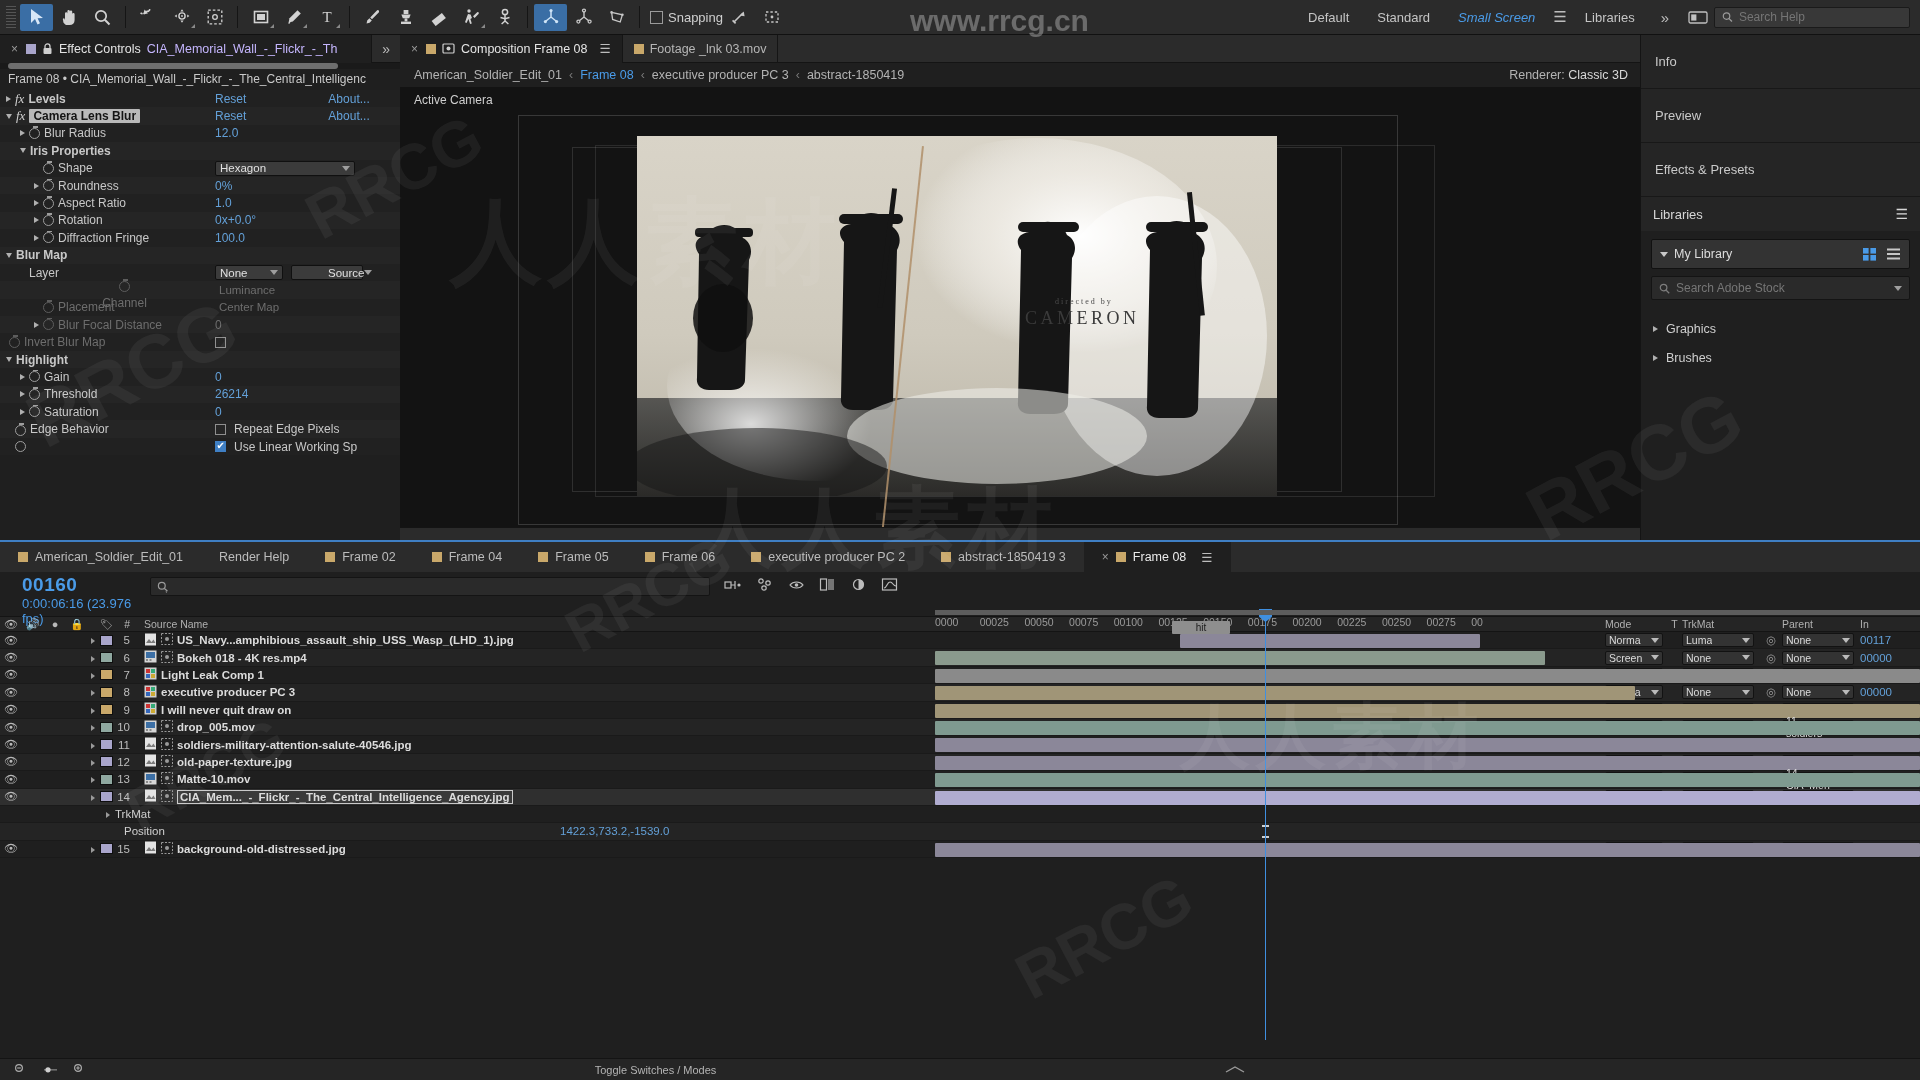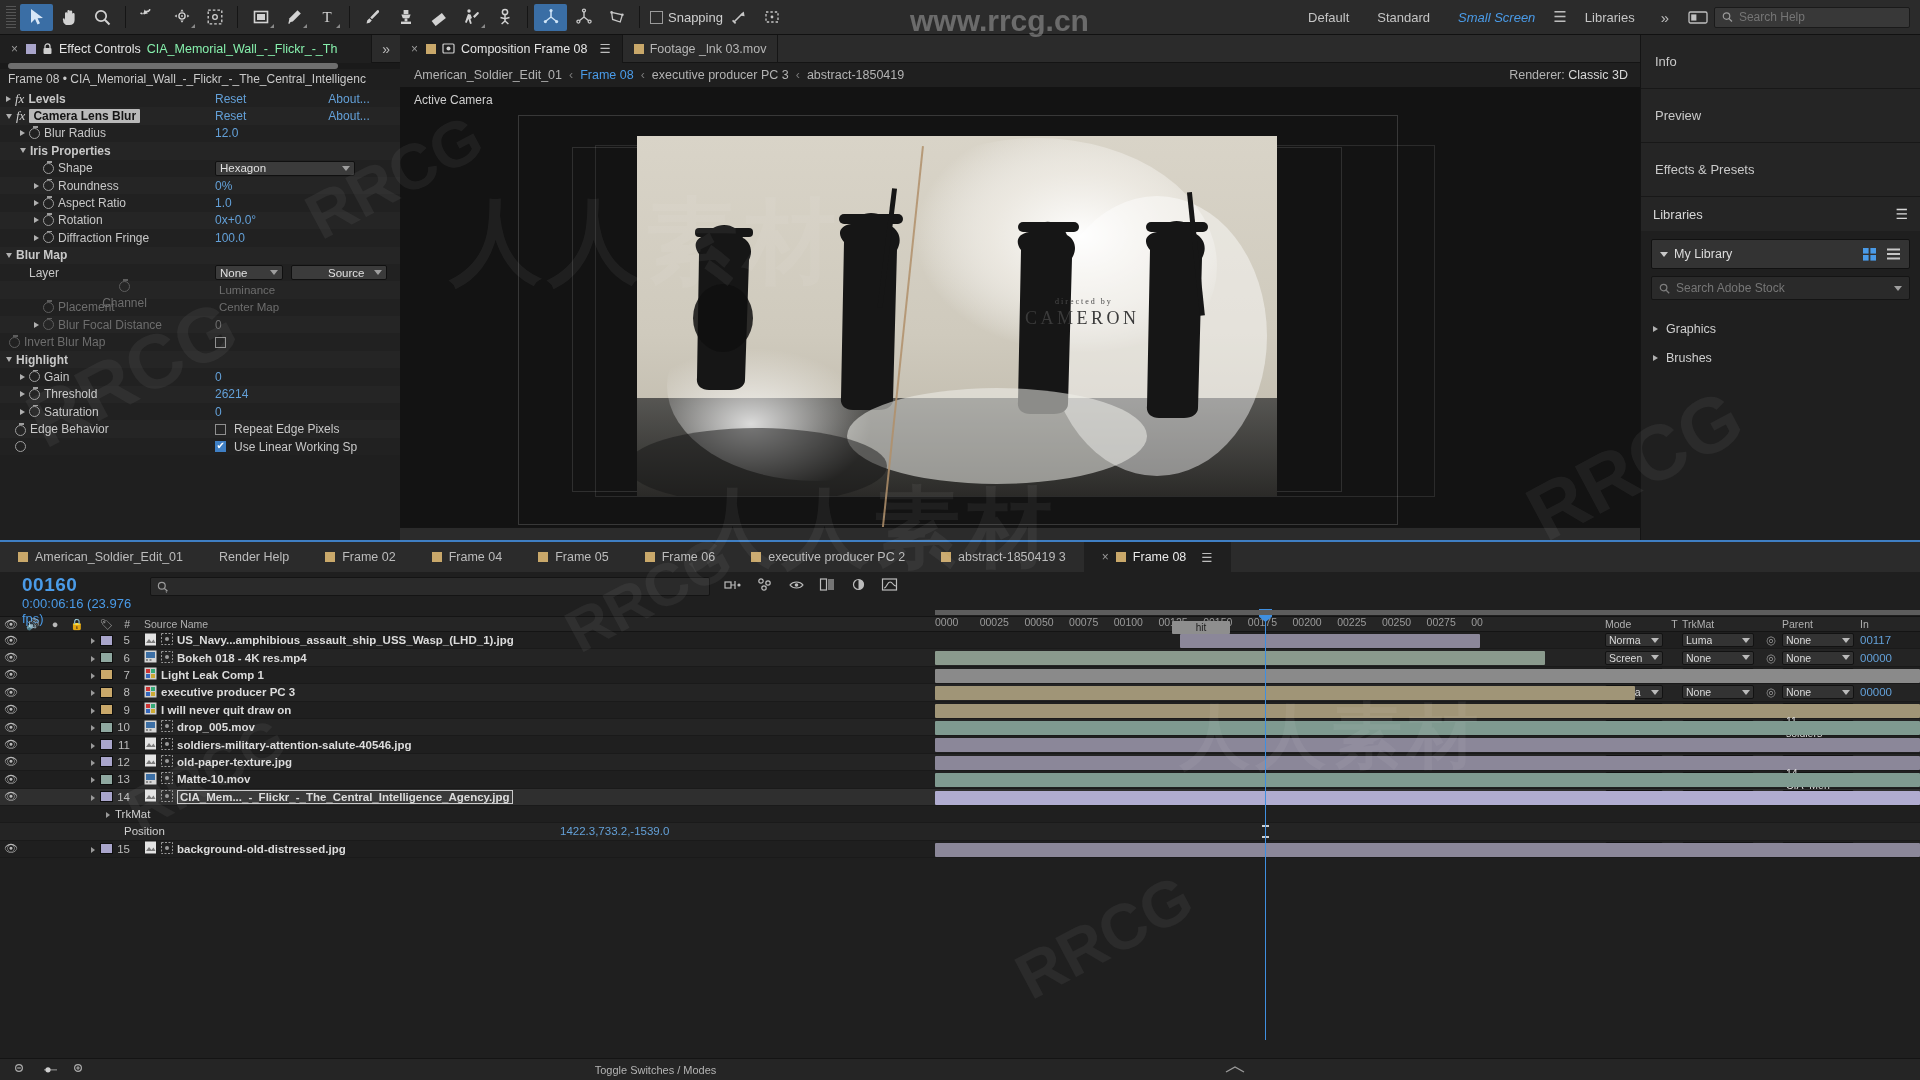--- a/index.html
+++ b/index.html
@@ -327,21 +327,21 @@
 <div class="panel" id="fxpanel">
   <div class="panel-tabs">
     <div class="ptab active" style="flex:1">
       <span class="x">×</span>
       <span class="sq" style="background:#a9a5cb"></span>
       <svg width="11" height="12" viewBox="0 0 11 12">
             <path d="M3 5V3.4a2.5 2.5 0 015 0V5" fill="none" stroke="#cfcfcf" stroke-width="1.3"></path>
             <rect x="1.5" y="5" width="8" height="6" rx="1" fill="#cfcfcf"></rect>
           </svg>
       <span>Effect Controls</span>
-      <span style="color:#86efac">CIA_Memorial_Wall_-_Flickr_-_Th</span>
+      <span style="color:#c4b5fd">CIA_Memorial_Wall_-_Flickr_-_Th</span>
     </div>
     <div style="padding:0 10px;color:#bdbdbd;font-size:14px">»</div>
   </div>
   <div id="fx-scroll">
         <i></i>
       </div>
   <div id="fx-sub">Frame 08 • CIA_Memorial_Wall_-_Flickr_-_The_Central_Intelligenc</div>
   <div id="fx-rows">
         <div class="fxrow">
           <div class="fx-name" style="padding-left: 6px;">
@@ -449,21 +449,21 @@
         <div class="fxrow">
           <div class="fx-name" style="padding-left: 20px;">
             <span class="tri ph"></span>
             <span>Layer</span>
           </div>
           <div style="flex: 1 1 0%; display: flex; align-items: center; gap: 8px;">
             <span class="drop" style="width: 68px;">
               <span>None</span>
               <span class="caret"></span>
             </span>
-            <span class="drop" style="width: 96px; padding-left: 36px;">
+            <span class="drop" style="width: 72px; padding-left: 36px;">
               <span>Source</span>
               <span class="caret"></span>
             </span>
           </div>
         </div>
         <div class="fxrow">
           <div class="fx-name" style="padding-left: 34px; flex-direction: column;">
             <span class="tri ph"></span>
             <span class="sw dim"></span>
             <span class="dim">Channel</span>

